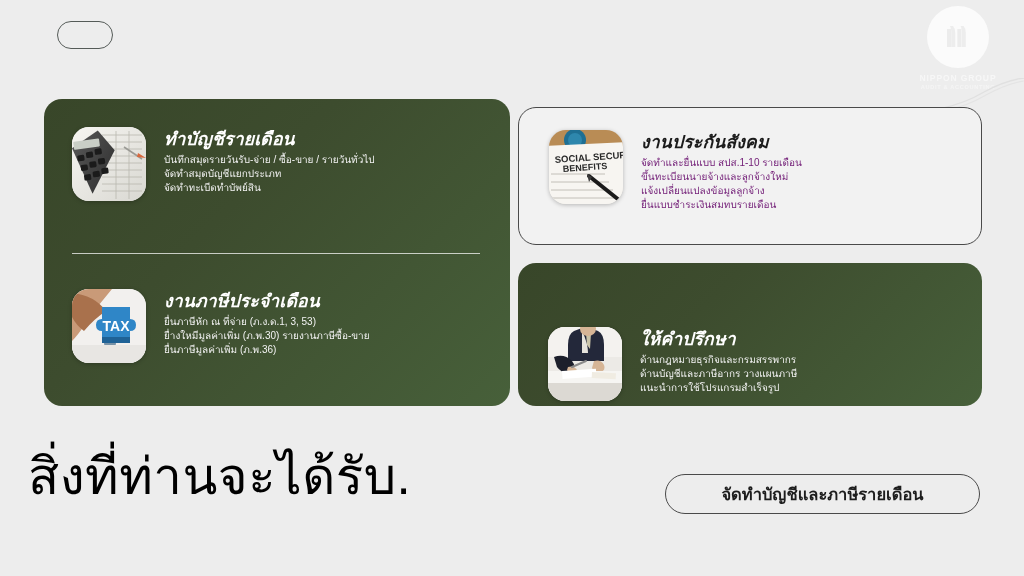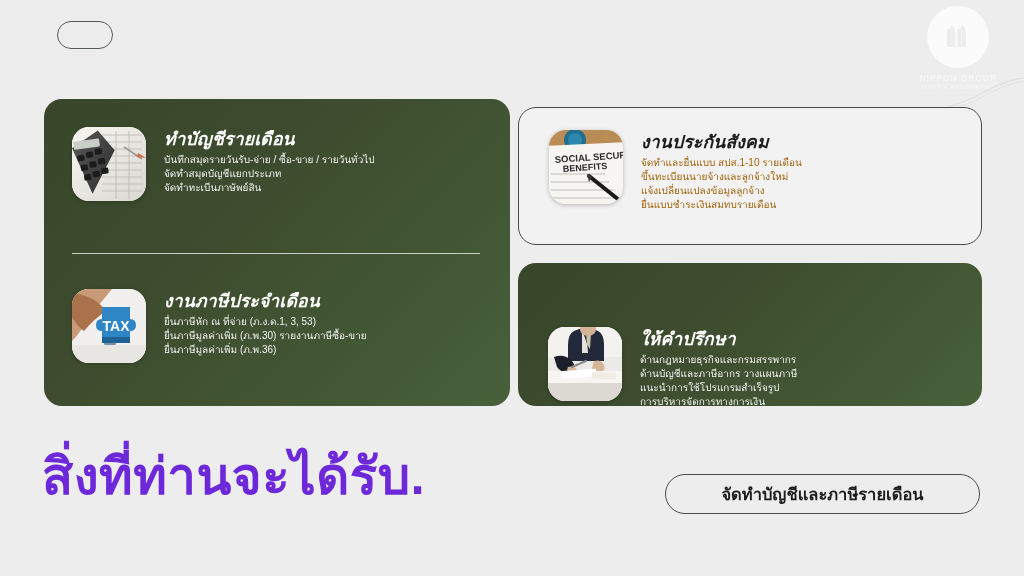--- a/index.html
+++ b/index.html
@@ -157,21 +157,21 @@
     margin-bottom: 2px;
   }
   .card-title.dark { color: #1b1b1b; }
   .card-title.light { color: #ffffff; }
 
   .card-line {
     font-size: 10px;
     line-height: 1.42;
     white-space: nowrap;
   }
-  .card-line.dark { color: #a16207; }
+  .card-line.dark { color: #701a75; }
   .card-line.light { color: #f3f3f3; }
 
   
   .block-acct { position: absolute; left: 28px; top: 28px; }
   .block-tax  { position: absolute; left: 28px; top: 190px; }
 
   .divider {
     position: absolute;
     left: 28px;
     top: 154px;
@@ -179,25 +179,25 @@
     height: 1px;
     background: rgba(255,255,255,0.72);
   }
 
   .block-social  { position: absolute; left: 30px; top: 22px; }
   .block-consult { position: absolute; left: 30px; top: 24px; margin-top: 40px; }
 
   
   .headline {
     position: absolute;
-    left: 42px;
+    left: 28px;
     top: 449px;
     font-size: 51px;
-    font-weight: 700;
-    color: #6d28d9;
+    font-weight: 400;
+    color: #000000;
     letter-spacing: 0.5px;
     line-height: 1.1;
     white-space: nowrap;
   }
 
   
   .cta-pill {
     position: absolute;
     left: 665px;
     top: 474px;
@@ -280,42 +280,42 @@
           </g>
           <rect x="4" y="12" width="26" height="8" rx="1" fill="#c9cec6" transform="rotate(-8 24 34)"></rect>
           <path d="M52 20 L70 32" stroke="#9a9a95" stroke-width="1.6"></path>
           <path d="M66 26 l8 5 -9 -1 z" fill="#d9693f"></path>
         </svg>
       </div>
       <div class="txt">
         <div class="card-title light">ทำบัญชีรายเดือน</div>
         <div class="card-line light">บันทึกสมุดรายวันรับ-จ่าย / ซื้อ-ขาย / รายวันทั่วไป</div>
         <div class="card-line light">จัดทำสมุดบัญชีแยกประเภท</div>
-        <div class="card-line light">จัดทำทะเบีนภาษัพย์สิน</div>
+        <div class="card-line light">จัดทำทะเบีดทำบัพย์สิน</div>
       </div>
     </div>
 
     <div class="divider"></div>
 
     <div class="block-tax row">
       <div class="thumb">
         <svg viewBox="0 0 74 74" aria-hidden="true">
           <rect width="74" height="74" fill="#f2f0ee"></rect>
           <path d="M0 0 H40 Q26 16 14 34 Q6 46 0 52 Z" fill="#c99a78"></path>
           <path d="M0 4 Q22 6 34 22 Q22 30 12 42 Q4 36 0 28 Z" fill="#a9714c"></path>
           <path d="M30 18 h28 v12 q6 0 6 6 t-6 6 v12 H30 V42 q-6 0-6-6 t6-6 z" fill="#2f86c7"></path>
           <path d="M30 48 h28 v6 H44 q0 6-6 6 t-6-6 h-2 z" fill="#12456d" opacity="0.55"></path>
           <text x="44" y="42" text-anchor="middle" font-family="Liberation Sans, sans-serif" font-size="14" font-weight="700" fill="#ffffff">TAX</text>
           <rect x="0" y="56" width="74" height="18" fill="#e8e6e3"></rect>
         </svg>
       </div>
       <div class="txt">
         <div class="card-title light">งานภาษีประจำเดือน</div>
         <div class="card-line light">ยื่นภาษีหัก ณ ที่จ่าย (ภ.ง.ด.1, 3, 53)</div>
-        <div class="card-line light">ยื่นภาษีมูลค่าเพิ่ม (ภ.พ.30) รายงานภาษีซื้อ-ขาย</div>
+        <div class="card-line light">ยื่างใหมีมูลค่าเพิ่ม (ภ.พ.30) รายงานภาษีซื้อ-ขาย</div>
         <div class="card-line light">ยื่นภาษีมูลค่าเพิ่ม (ภ.พ.36)</div>
       </div>
     </div>
   </div>
 
   <div class="card card-white" id="card-social">
     <div class="block-social row">
       <div class="thumb">
         <svg viewBox="0 0 74 74" aria-hidden="true">
           <rect width="74" height="74" fill="#e9e6e0"></rect>
@@ -360,21 +360,20 @@
           <rect x="14" y="44" width="34" height="8" fill="#ffffff" transform="rotate(-4 14 44)"></rect>
           <rect x="44" y="45" width="24" height="6" fill="#f0ece2" transform="rotate(3 44 45)"></rect>
           <rect x="0" y="56" width="74" height="18" fill="#dcd9d3"></rect>
         </svg>
       </div>
       <div class="txt">
         <div class="card-title light">ให้คำปรึกษา</div>
         <div class="card-line light">ด้านกฎหมายธุรกิจและกรมสรรพากร</div>
         <div class="card-line light">ด้านบัญชีและภาษีอากร วางแผนภาษี</div>
         <div class="card-line light">แนะนำการใช้โปรแกรมสำเร็จรูป</div>
-        <div class="card-line light">การบริหารจัดการทางการเงิน</div>
       </div>
     </div>
   </div>
 
   <div class="headline">สิ่งที่ท่านจะได้รับ.</div>
 
   <div class="cta-pill">จัดทำบัญชีและภาษีรายเดือน</div>
 
 </div>
 

